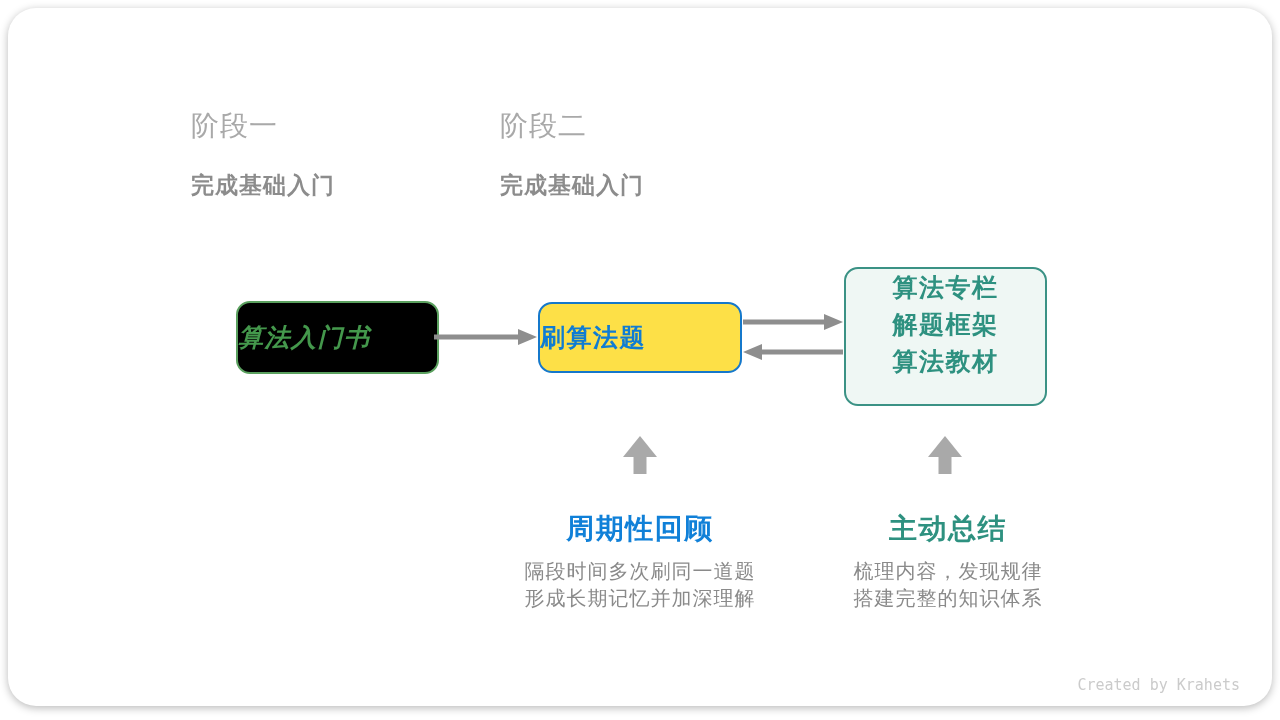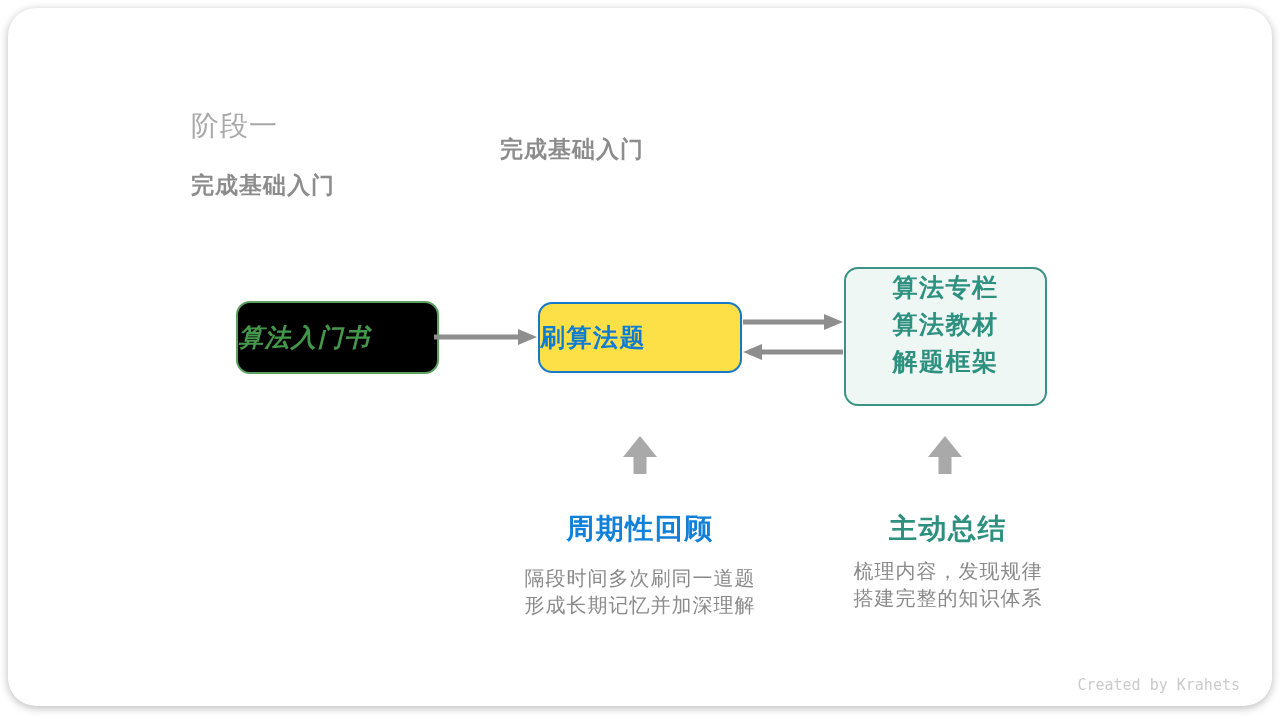--- a/index.html
+++ b/index.html
@@ -106,33 +106,34 @@
 <body>
 
 <div class="page">
   <div class="card"></div>
 
   <div class="stage-col" style="left:191px;">
     <div class="stage-title">阶段一</div>
     <div class="stage-subtitle">完成基础入门</div>
   </div>
   <div class="stage-col" style="left:500px;">
+    <div class="stage-title">阶段二</div>
     <div class="stage-subtitle">完成基础入门</div>
   </div>
 
   <div class="flow-box box-green">
     <span>算法入门书</span>
   </div>
   <div class="flow-box box-blue">
     <span>刷算法题</span>
   </div>
   <div class="flow-box box-teal">
     <div>算法专栏</div>
+    <div>解题框架</div>
     <div>算法教材</div>
-    <div>解题框架</div>
   </div>
 
   <svg class="abs" style="left:434px; top:329px;" width="103" height="16">
     <line x1="0" y1="8" x2="84" y2="8" stroke="#8E8E8E" stroke-width="5"></line>
     <polygon points="84,0 103,8 84,16" fill="#8E8E8E"></polygon>
   </svg>
   <svg class="abs" style="left:743px; top:314px;" width="100" height="16">
     <line x1="0" y1="8" x2="81" y2="8" stroke="#8E8E8E" stroke-width="5"></line>
     <polygon points="81,0 100,8 81,16" fill="#8E8E8E"></polygon>
   </svg>
@@ -144,21 +145,21 @@
   <svg class="abs" style="left:623px; top:436px;" width="34" height="38">
     <polygon points="0,21 17,0 34,21" fill="#A9A9A9"></polygon>
     <rect x="10.5" y="21" width="13" height="17" fill="#A9A9A9"></rect>
   </svg>
   <svg class="abs" style="left:928px; top:436px;" width="34" height="38">
     <polygon points="0,21 17,0 34,21" fill="#A9A9A9"></polygon>
     <rect x="10.5" y="21" width="13" height="17" fill="#A9A9A9"></rect>
   </svg>
 
   <div class="annot-title blue" style="left:500px;">周期性回顾</div>
-  <div class="annot-desc" style="left:480px;margin-top:7px;">
+  <div class="annot-desc" style="left:480px;">
     <div>隔段时间多次刷同一道题</div>
     <div>形成长期记忆并加深理解</div>
   </div>
 
   <div class="annot-title teal" style="left:808px;">主动总结</div>
   <div class="annot-desc" style="left:788px;">
     <div>梳理内容，发现规律</div>
     <div>搭建完整的知识体系</div>
   </div>
 

